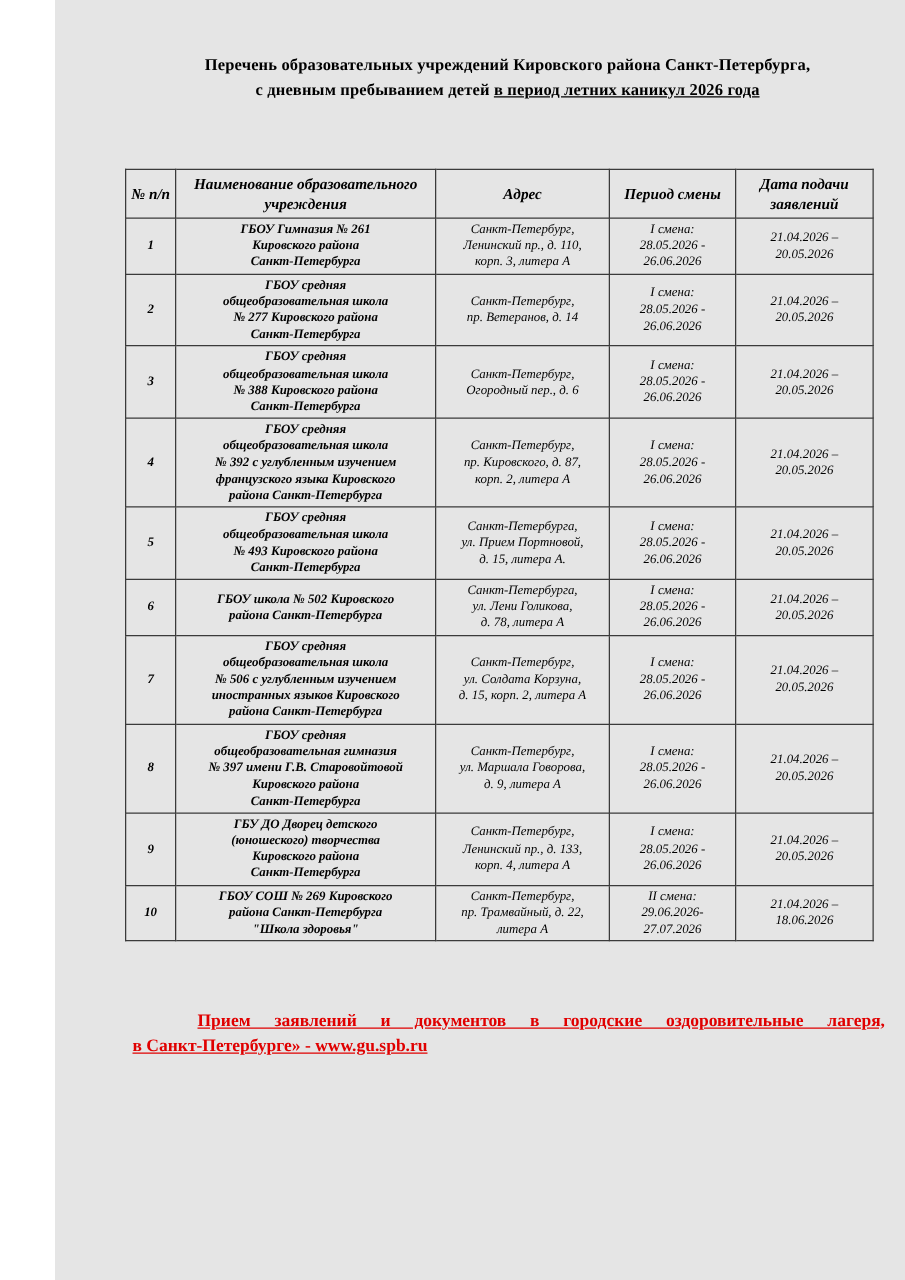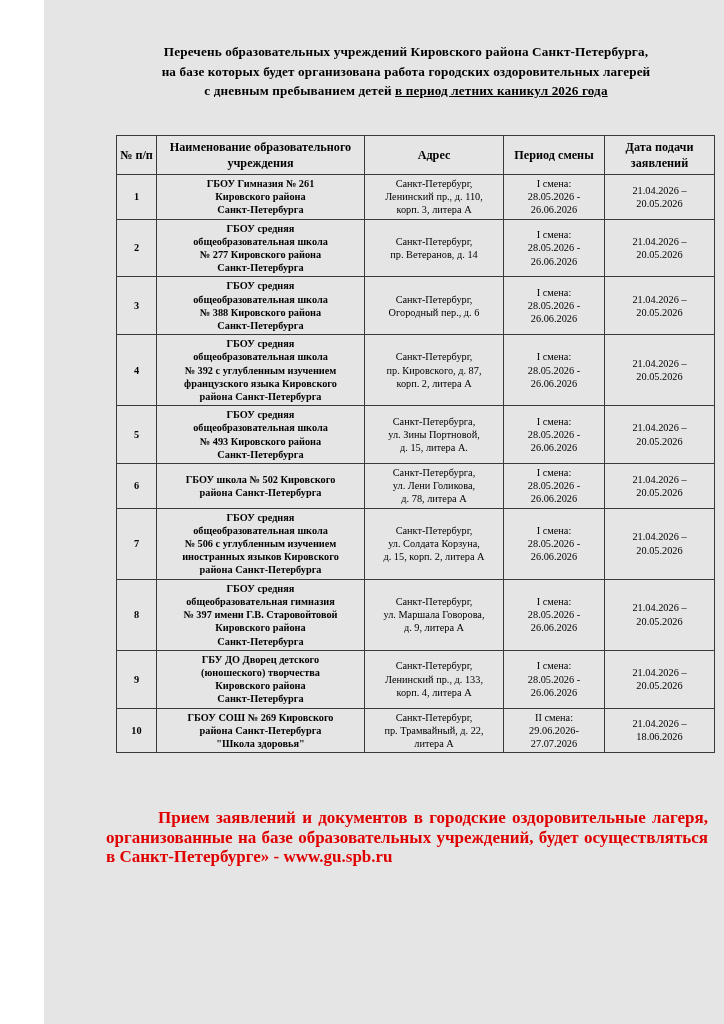--- a/index.html
+++ b/index.html
@@ -34,23 +34,24 @@
     font-size: 13.2px;
     line-height: 19.5px;
     letter-spacing: 0.01em;
   }
   .doc-title .line { display: block; }
   .doc-title .underline { text-decoration: underline; }
 
   
   .tbl-wrap {
     position: absolute;
-    left: 72px;
+    left: 56px;
     top: 135px;
     width: 598px;
+    font-style: italic;
   }
   table.camps {
     border-collapse: collapse;
     width: 598px;
     table-layout: fixed;
   }
   table.camps th,
   table.camps td {
     border: 1px solid #3a3a3a;
     padding: 2px 3px;
@@ -103,44 +104,44 @@
   td .ln { display: block; }
 
   
   .footer-note {
     position: absolute;
     left: 62px;
     top: 808px;
     width: 602px;
     color: #e00000;
     font-weight: bold;
-    font-size: 17px;
+    font-size: 14px;
     line-height: 19.5px;
     text-align: justify;
+    text-decoration: underline;
   }
   .footer-note .ln {
     display: block;
     text-align: justify;
     text-align-last: justify;
     white-space: nowrap;
   }
   .footer-note .ln:first-child { text-indent: 52px; }
   .footer-note .ln.last {
     text-align: left;
     text-align-last: left;
   }
 </style>
 </head>
 <body>
 
 <div class="page">
 
   <div class="doc-title">
     <span class="line">Перечень образовательных учреждений Кировского района Санкт-Петербурга,</span>
-    <span class="line">на базе которых будет организована работа городских оздоровительных лагерей</span>
     <span class="line"><span>с дневным пребыванием детей </span><span class="underline">в период летних каникул 2026 года</span></span>
   </div>
 
   <div class="tbl-wrap">
     <table class="camps">
       <colgroup>
         <col class="c-num">
           <col class="c-name">
           <col class="c-addr">
           <col class="c-period">
@@ -262,21 +263,21 @@
           <tr>
             <td class="num">5</td>
             <td class="name">
               <span class="ln">ГБОУ средняя</span>
               <span class="ln">общеобразовательная школа</span>
               <span class="ln">№ 493 Кировского района</span>
               <span class="ln">Санкт-Петербурга</span>
             </td>
             <td class="addr">
               <span class="ln">Санкт-Петербурга,</span>
-              <span class="ln">ул. Зины Портновой,</span>
+              <span class="ln">ул. Прием Портновой,</span>
               <span class="ln">д. 15, литера А.</span>
             </td>
             <td class="period">
               <span class="ln">I смена:</span>
               <span class="ln">28.05.2026 -</span>
               <span class="ln">26.06.2026</span>
             </td>
             <td class="date">
               <span class="ln">21.04.2026 –</span>
               <span class="ln">20.05.2026</span>
@@ -395,17 +396,16 @@
               <span class="ln">21.04.2026 –</span>
               <span class="ln">18.06.2026</span>
             </td>
           </tr>
         </tbody>
     </table>
   </div>
 
   <div class="footer-note" style="color: rgb(224, 0, 0);">
       <span class="ln">Прием заявлений и документов в городские оздоровительные лагеря,</span>
-      <span class="ln">организованные на базе образовательных учреждений, будет осуществляться</span>
       <span class="ln last">в Санкт-Петербурге» - www.gu.spb.ru</span>
     </div>
 
 </div>
 
 </body></html>

